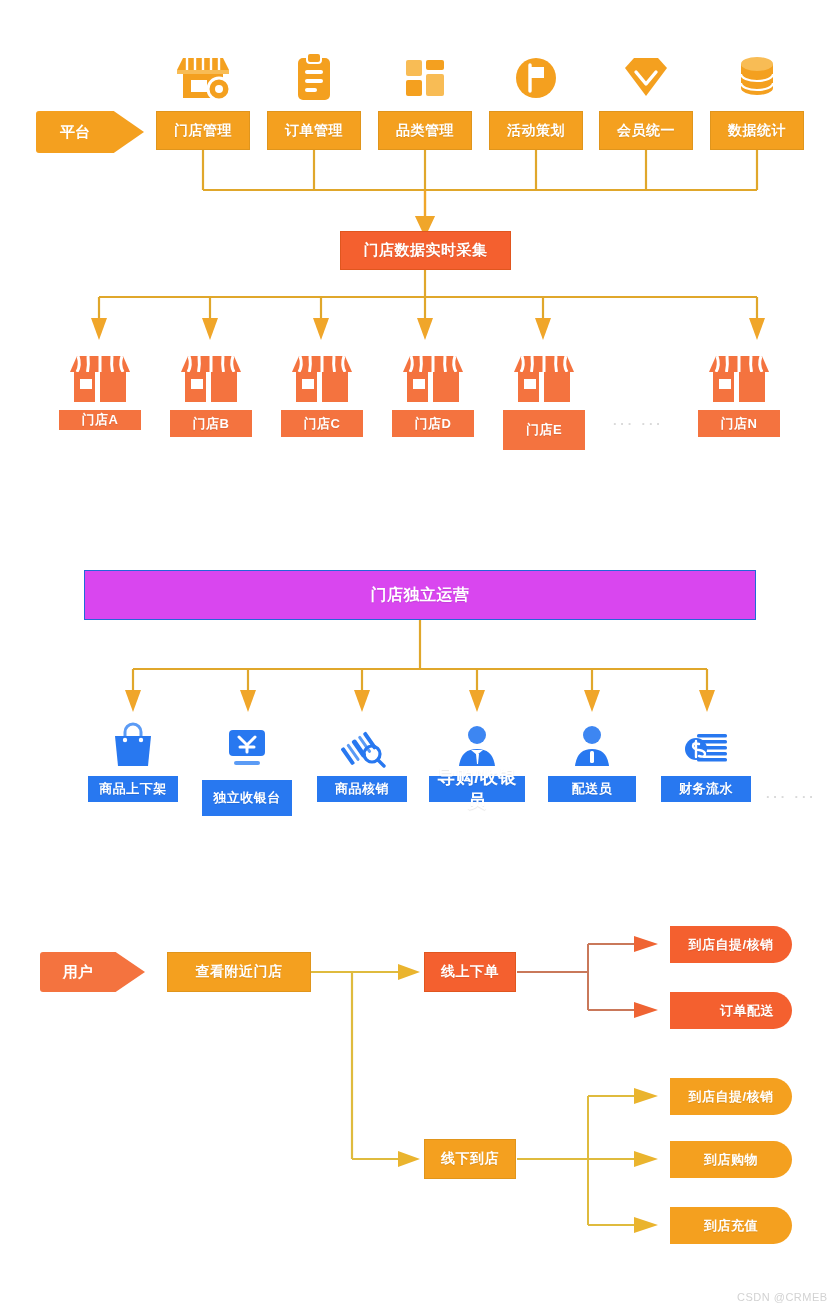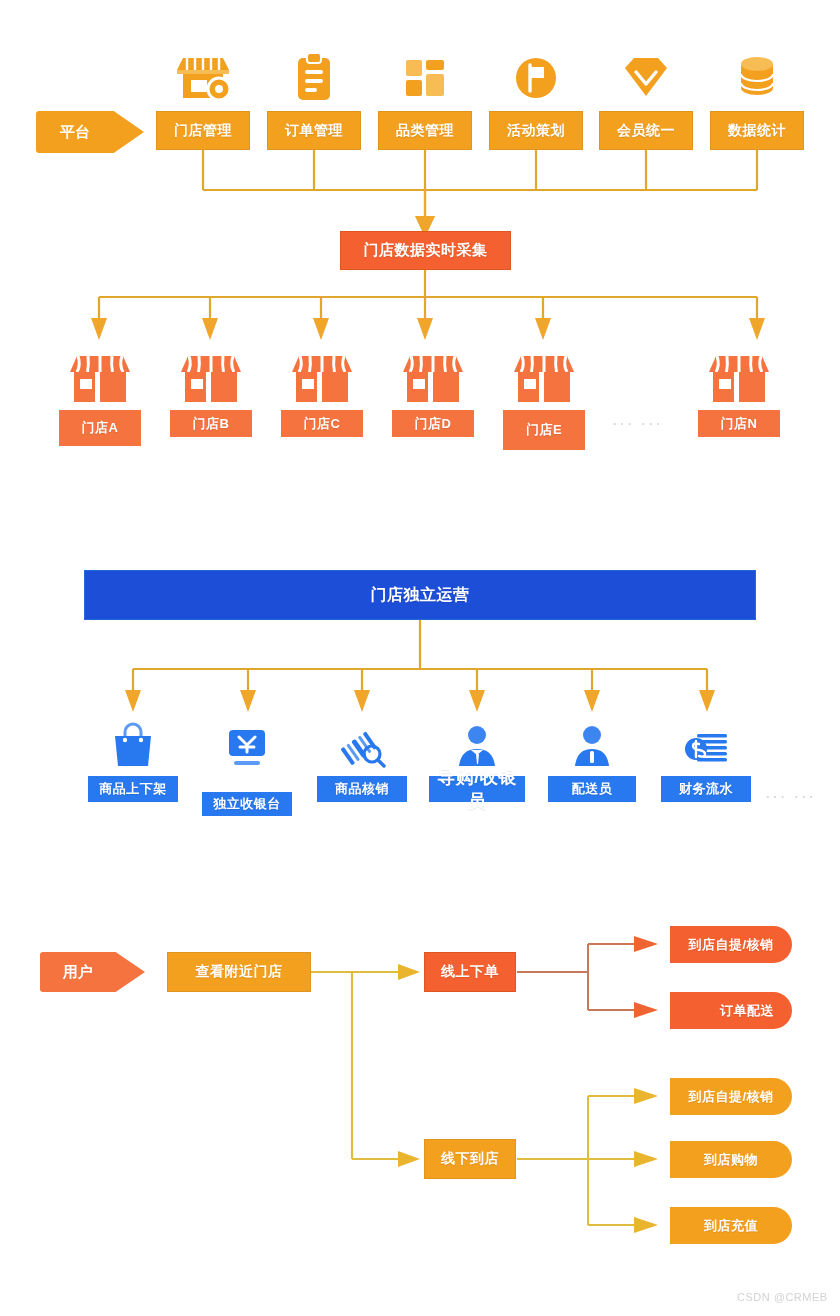--- a/index.html
+++ b/index.html
@@ -16,21 +16,21 @@
     display:flex;align-items:center;justify-content:center;
     color:#ffffff;font-weight:bold;letter-spacing:.5px;
     text-shadow:0 1px 1px rgba(0,0,0,.10);
   }
   .orange{background:#F4A01F;}
   .orangeB{background:#F4A01F;border:1px solid #e0951c;}
   .red{background:#F4602F;}
   .redB{background:#F4602F;border:1px solid #e0561f;}
   .salmon{background:#F4733F;}
   .blue{background:#2878F0;}
-  .bluebar{background:#1d4ed8;border:1px solid #2268d8;}
+  .bluebar{background:#d946ef;border:1px solid #2268d8;}
 
   .chev{position:absolute;display:flex;align-items:center;
         color:#fff;font-weight:bold;}
   .chev .chev-body{
     position:absolute;left:0;top:0;width:100%;height:100%;
     clip-path:polygon(0 0, 72% 0, 100% 50%, 72% 100%, 0 100%);
     border-radius:3px;
   }
   .chev .chev-label{position:relative;z-index:2;width:72%;text-align:center;}
 
@@ -224,21 +224,21 @@
   <div class="tile" style="left:59px;top:348px;width:82px;">
     <div class="ico">
       <svg class="shopicon" width="62" height="54" viewBox="0 0 62 54">
         <path d="M8 6 h46 l7 16 H1 Z" fill="#F4733F"></path>
         <path d="M9 6 q3 9 -1 16 M19 6 q1 9 -0.5 16 M31 6 v16 M43 6 q-1 9 0.5 16 M53 6 q-3 9 1 16" stroke="#fff" stroke-width="3" fill="none"></path>
         <path d="M5 22 h52 v30 H5 Z" fill="#F4733F"></path>
         <rect x="26" y="22" width="5" height="30" fill="#fff"></rect>
         <rect x="11" y="29" width="12" height="10" fill="#fff"></rect>
       </svg>
     </div>
-    <div class="box salmon cap" style="position:relative;left:0;top:0;width:82px;height:36px;font-size:13px;">门店A</div>
+    <div class="box salmon cap" style="position:relative;left:0;top:0;width:82px;height:20px;font-size:13px;">门店A</div>
   </div>
 
   <div class="tile" style="left:170px;top:348px;width:82px;">
     <div class="ico">
       <svg class="shopicon" width="62" height="54" viewBox="0 0 62 54">
         <path d="M8 6 h46 l7 16 H1 Z" fill="#F4733F"></path>
         <path d="M9 6 q3 9 -1 16 M19 6 q1 9 -0.5 16 M31 6 v16 M43 6 q-1 9 0.5 16 M53 6 q-3 9 1 16" stroke="#fff" stroke-width="3" fill="none"></path>
         <path d="M5 22 h52 v30 H5 Z" fill="#F4733F"></path>
         <rect x="26" y="22" width="5" height="30" fill="#fff"></rect>
         <rect x="11" y="29" width="12" height="10" fill="#fff"></rect>
@@ -317,21 +317,21 @@
 
   <div class="tile" style="left:202px;top:714px;width:90px;">
     <div class="ico">
       <svg width="52" height="50" viewBox="0 0 52 50">
         <rect x="8" y="10" width="36" height="26" rx="4" fill="#2878F0"></rect>
         <path d="M18 17 l8 8 l8 -8" stroke="#fff" stroke-width="3" fill="none" stroke-linecap="round"></path>
         <path d="M19 27 h14 M26 25 v7" stroke="#fff" stroke-width="3" fill="none" stroke-linecap="round"></path>
         <rect x="13" y="41" width="26" height="4" rx="2" fill="#5B9BF5"></rect>
       </svg>
     </div>
-    <div class="box blue cap" style="position:relative;left:0;top:16px;width:90px;height:24px;font-size:13px;">独立收银台</div>
+    <div class="box blue cap" style="position:relative;left:0;top:4px;width:90px;height:36px;font-size:13px;">独立收银台</div>
   </div>
 
   <div class="tile" style="left:317px;top:714px;width:90px;">
     <div class="ico">
       <svg width="56" height="50" viewBox="0 0 56 50">
         <g transform="rotate(-35 28 25)">
           <rect x="8" y="16" width="4" height="20" rx="1.6" fill="#2878F0"></rect>
           <rect x="15" y="16" width="3" height="20" rx="1.4" fill="#5B9BF5"></rect>
           <rect x="21" y="16" width="5" height="20" rx="1.8" fill="#2878F0"></rect>
           <rect x="29" y="16" width="3" height="20" rx="1.4" fill="#5B9BF5"></rect>

